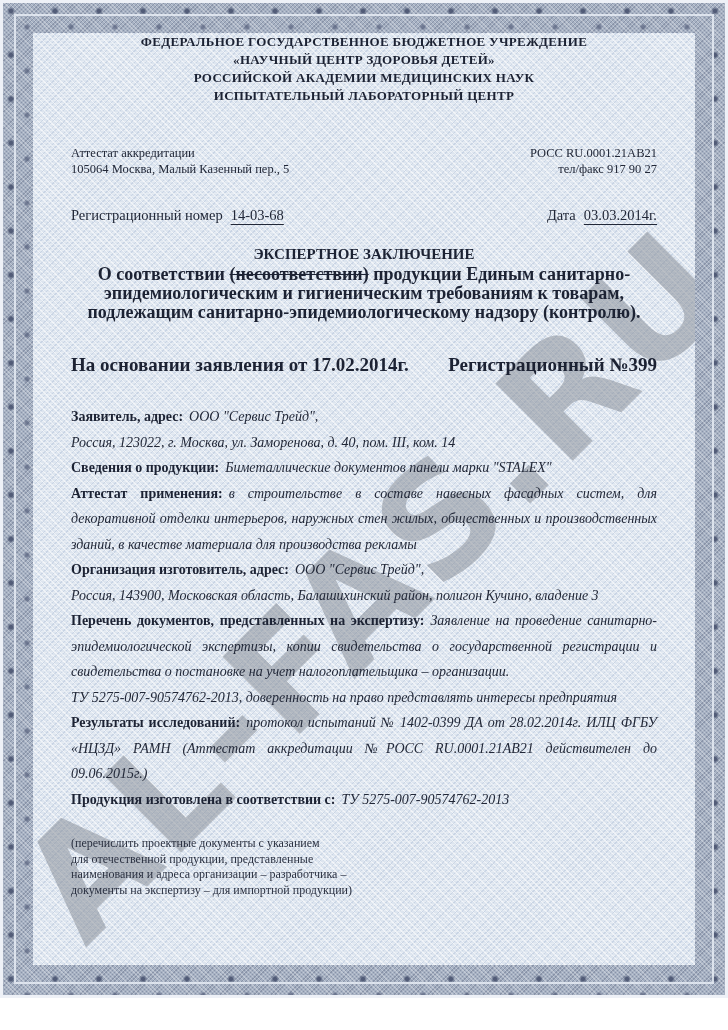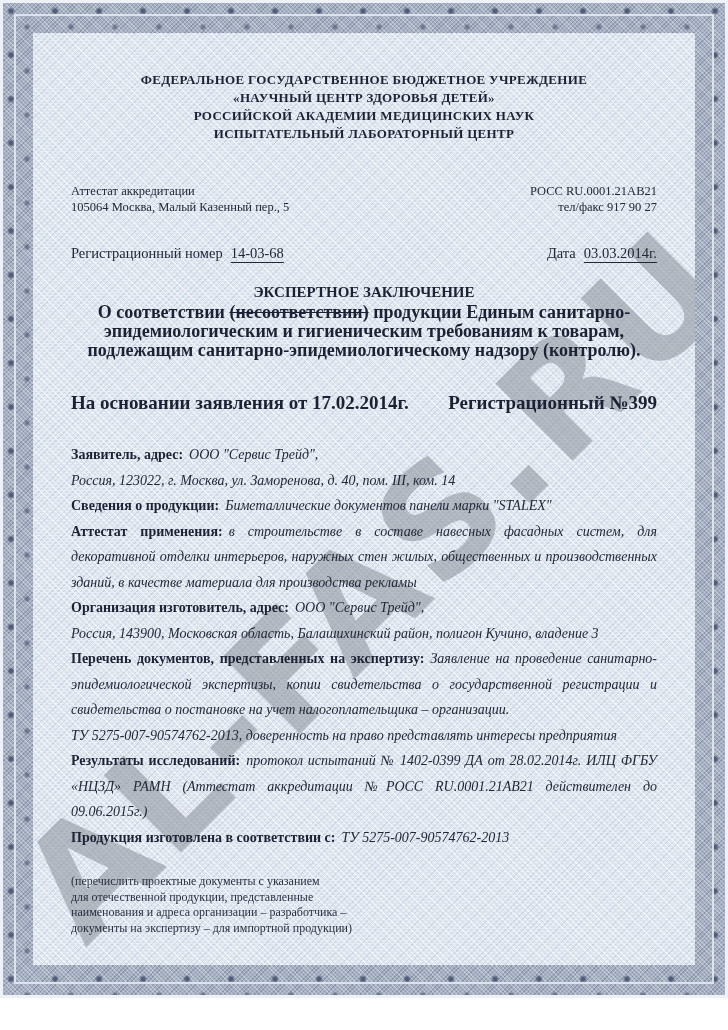--- a/index.html
+++ b/index.html
@@ -61,21 +61,20 @@
     white-space:nowrap;
     pointer-events:none;
   }
   
   .content{
     position:relative;z-index:2;
     padding:0 38px;
     color:#222838;
   }
   .org-header{
-    margin-top:38px;
     text-align:center;
     font-weight:bold;
     font-size:13px;
     line-height:18px;
     color:#1c2233;
     letter-spacing:.3px;
   }
   .accred{
     margin-top:40px;
     display:flex;

